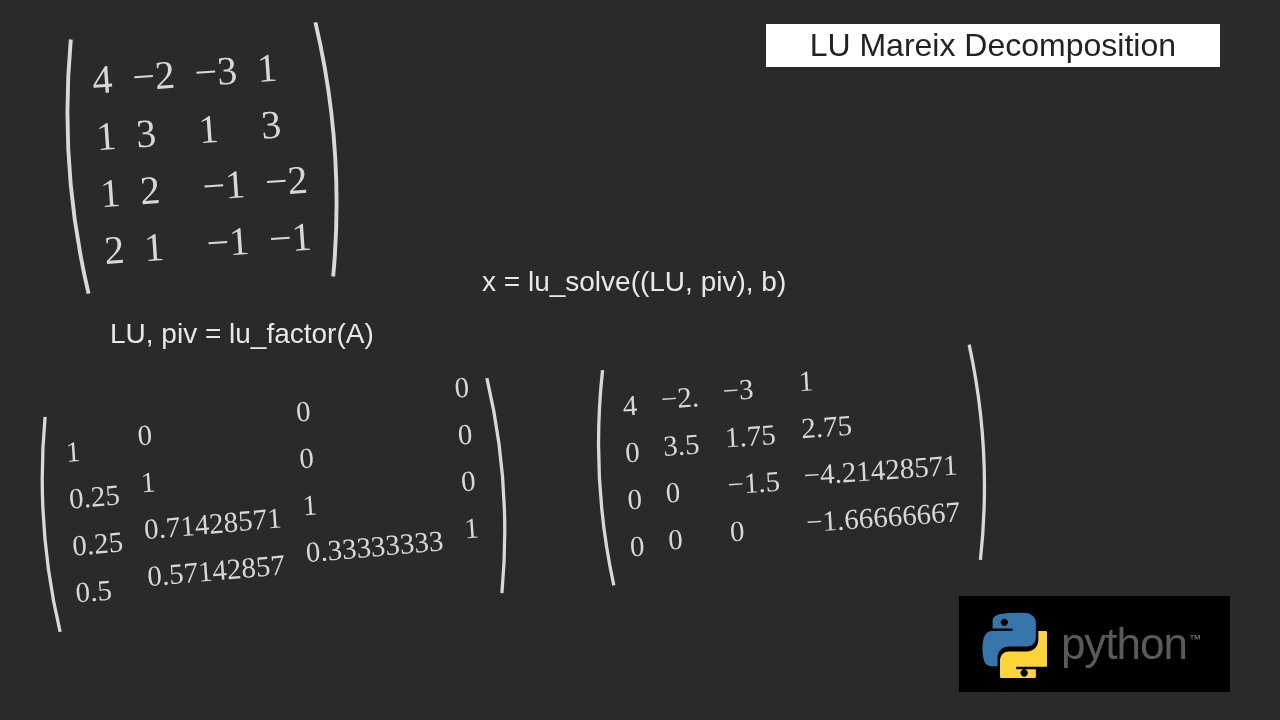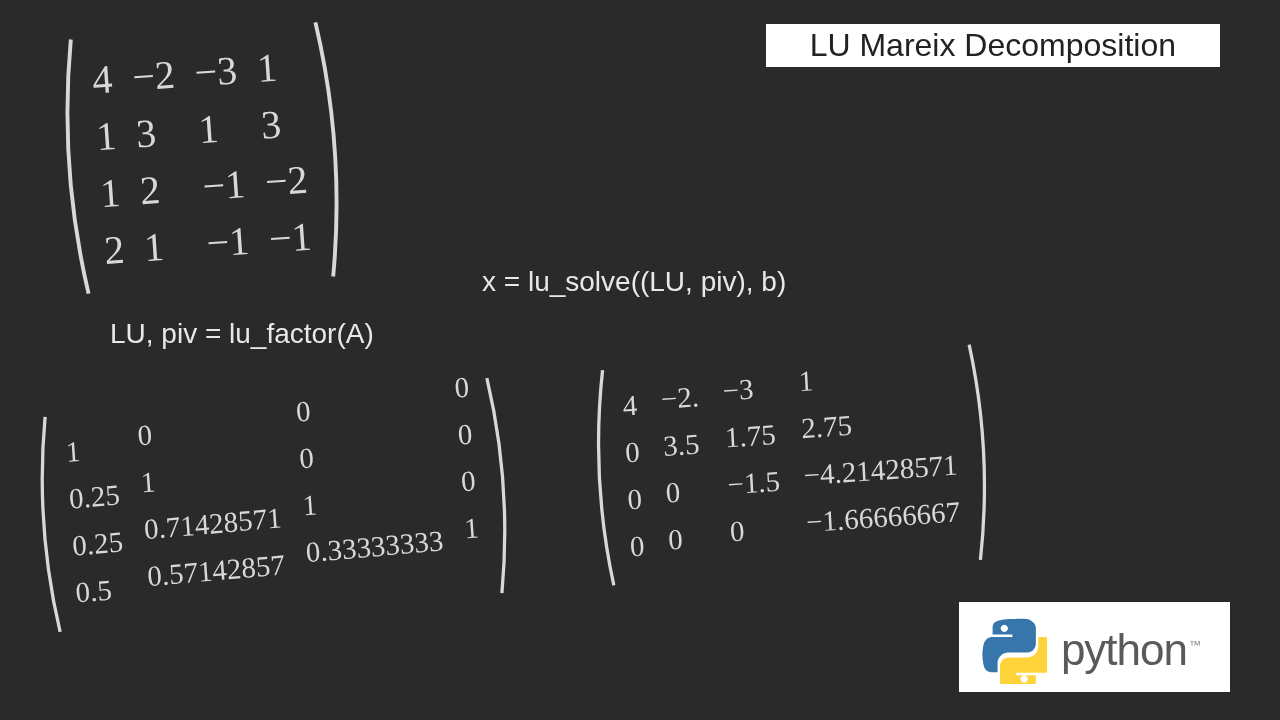--- a/index.html
+++ b/index.html
@@ -81,22 +81,22 @@
   .matU .cells { grid-template-columns: repeat(4, auto); row-gap: 10px; column-gap: 4px; }
   .matU .c2 { transform: translateY(-4px); }
   .matU .c3 { transform: translateY(-8px); }
   .matU .c4 { transform: translateY(-12px); }
 
   
   .logo-box {
     position: absolute;
     bottom: 28px;
     right: 50px;
-    background: #ffffff;
-    padding: 14px 30px 8px 20px;
+    background: #000000;
+    padding: 14px 30px 14px 20px;
     display: flex;
     align-items: center;
     gap: 14px;
   }
   .logo-text {
     font-family: Verdana, Geneva, sans-serif;
     font-size: 44px;
     color: #5a5a5a;
     font-weight: 400;
     letter-spacing: -1px;

